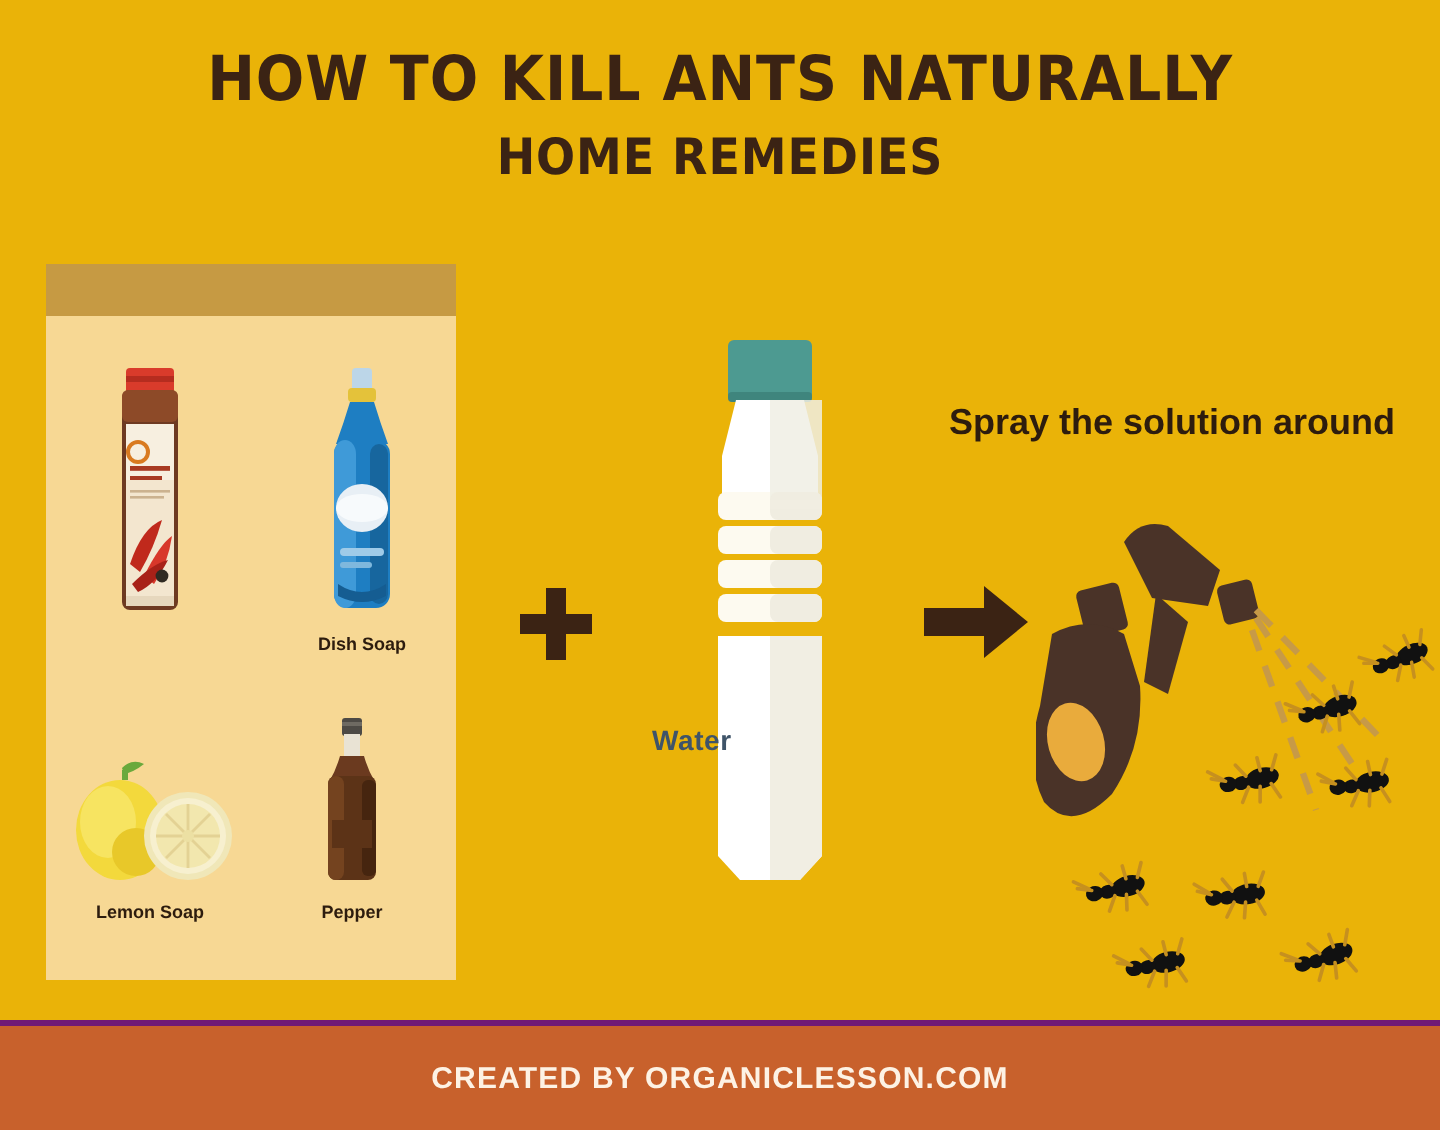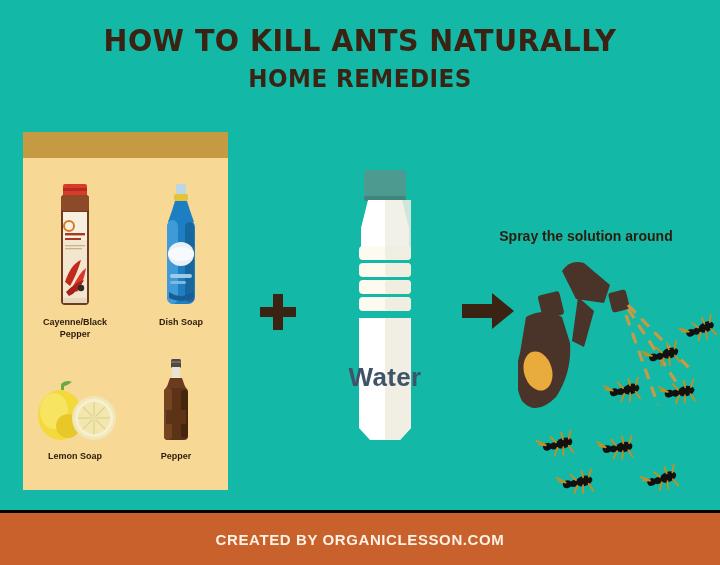--- a/index.html
+++ b/index.html
@@ -10,21 +10,21 @@
     width: 720px;
     height: 565px;
     background: #e9ab3c;
     font-family: "Liberation Sans", sans-serif;
     overflow: hidden;
     position: relative;
   }
   .infographic {
     position: absolute;
     inset: 0;
-    background: #14b8a6;
+    background: #eab308;
   }
 
   
   .title-block {
     position: absolute;
     top: 24px;
     left: 0;
     width: 720px;
     text-align: center;
   }
@@ -114,59 +114,58 @@
   .bottle {
     position: absolute;
     left: 326px;
     top: 170px;
   }
   .bottle-label {
     position: absolute;
     left: 326px;
     top: 362px;
     width: 118px;
-    text-align: center;
+    text-align: left;
     font-family: "Liberation Sans", sans-serif;
     font-weight: bold;
-    font-size: 26px;
+    font-size: 14px;
     color: #3f5469;
     letter-spacing: 0.3px;
   }
 
   
   .spray-text {
     position: absolute;
     left: 470px;
     top: 198px;
     width: 232px;
     text-align: center;
     font-family: "Liberation Sans", sans-serif;
     font-weight: bold;
-    font-size: 14px;
+    font-size: 18px;
     color: #2d1c0e;
     line-height: 1.5;
-    margin-top: 28px;
   }
 
   
   .scene {
     position: absolute;
     left: 518px;
     top: 255px;
   }
 
   
   .footer {
     position: absolute;
     left: 0;
     bottom: 0;
     width: 720px;
     height: 52px;
     background: #c8612c;
-    border-top: 3px solid #000000;
+    border-top: 3px solid #701a75;
     display: flex;
     align-items: center;
     justify-content: center;
   }
   .footer-text {
     font-family: "Liberation Sans", sans-serif;
     font-weight: bold;
     font-size: 15px;
     letter-spacing: 0.6px;
     color: #fdf2e4;
@@ -200,21 +199,20 @@
             <rect x="15" y="56" width="16" height="2" fill="#a83a22"></rect>
             <rect x="15" y="63" width="20" height="1.3" fill="#cbb28f"></rect>
             <rect x="15" y="66" width="17" height="1.3" fill="#cbb28f"></rect>
             <path d="M15 100 Q21 82 31 78 Q27 92 20 104 Z" fill="#c0291c"></path>
             <path d="M22 106 Q30 90 36 86 Q34 100 27 110 Z" fill="#d8372a"></path>
             <path d="M16 110 Q26 100 34 98 Q28 110 19 114 Z" fill="#a82118"></path>
             <circle cx="31" cy="106" r="3.2" fill="#2f2a22"></circle>
             <rect x="13" y="116" width="24" height="5" fill="#e6d7bd"></rect>
           </svg>
         </div>
-        <div class="cell-label">Cayenne/Black<br>Pepper</div>
       </div>
 
       <div class="cell cell-b">
         <div class="cell-art">
           <svg width="44" height="128" viewBox="0 0 44 128">
             <rect x="17" y="2" width="10" height="12" rx="2" fill="#bcd6e8"></rect>
             <rect x="15" y="12" width="14" height="7" rx="2" fill="#e4c23a"></rect>
             <path d="M16 19 Q13 29 9 40 L35 40 Q31 29 28 19 Z" fill="#1e7ec2"></path>
             <rect x="8" y="38" width="28" height="84" rx="7" fill="#1e7ec2"></rect>
             <rect x="8" y="38" width="11" height="84" rx="7" fill="#3f9ad8"></rect>

